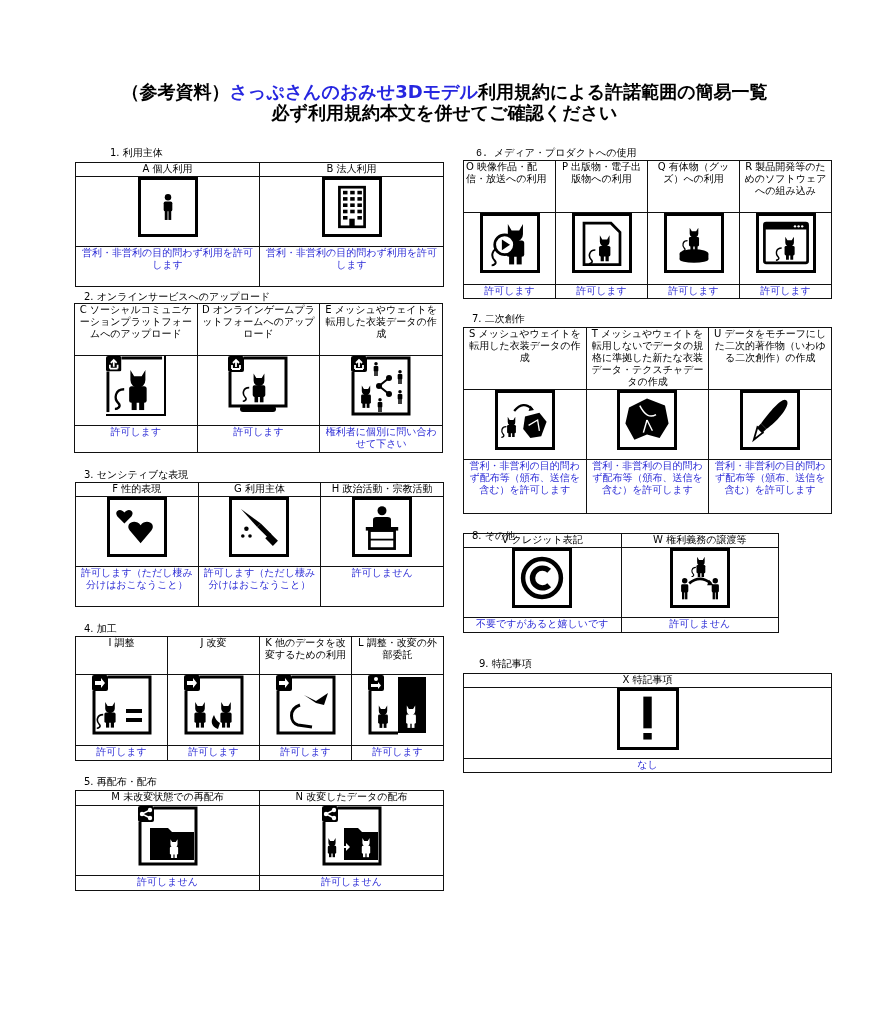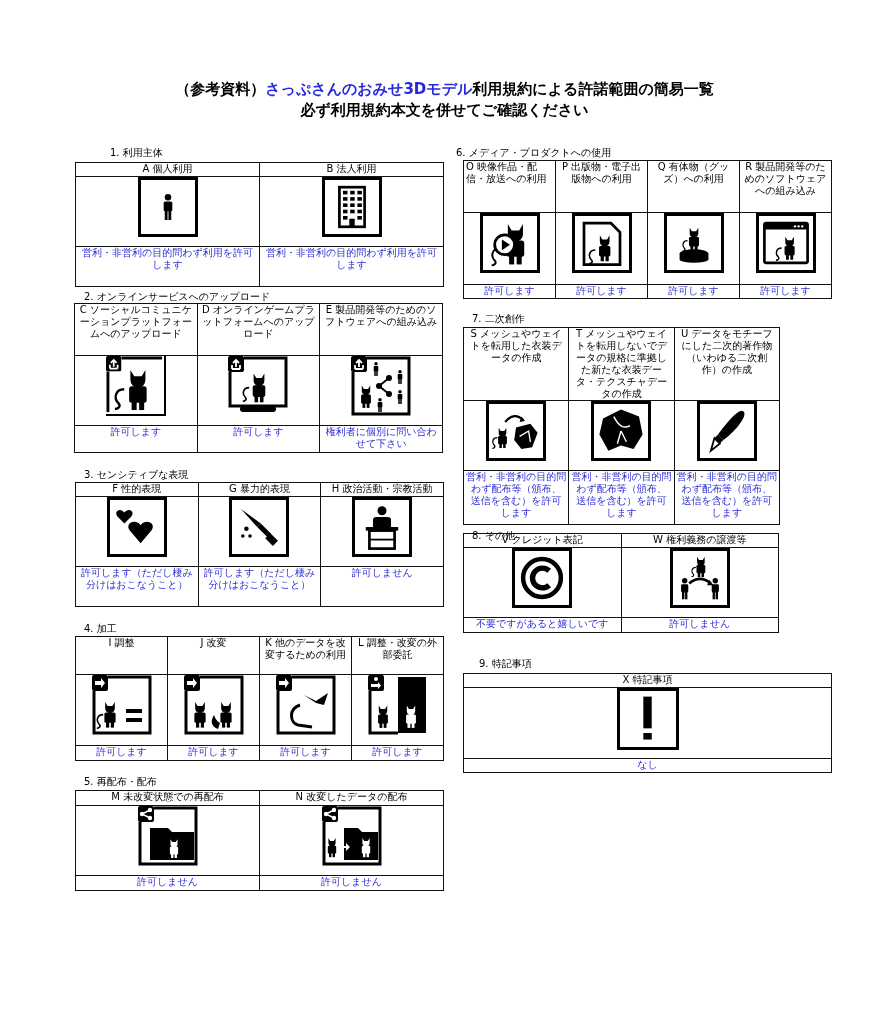--- a/index.html
+++ b/index.html
@@ -1,17 +1,17 @@
 <!DOCTYPE html>
 <html><head>
 <meta charset="utf-8">
 <style>
   html,body{margin:0;padding:0;background:#fff;}
   body{width:889px;height:1024px;position:relative;overflow:hidden;font-family:"DejaVu Sans",sans-serif;color:#000;}
-  .title{position:absolute;left:0;width:889px;text-align:center;font-weight:bold;font-size:15px;}
+  .title{position:absolute;left:0;width:889px;text-align:center;font-weight:bold;font-size:18px;}
   .title .blue{color:#2727e0;}
   .sec-label{position:absolute;font-size:10px;}
   table.grid{position:absolute;border-collapse:collapse;table-layout:fixed;}
   table.grid td{border:1.5px solid #111;text-align:center;padding:0 2px;font-size:10px;line-height:12px;vertical-align:top;overflow:hidden;}
   td.hdr{color:#000;}
   td.icon{vertical-align:middle;padding:0;}
   td.ftr{color:#2b2bd6;}
   .ibox{display:inline-block;width:60px;height:60px;border:3px solid #000;box-sizing:border-box;vertical-align:middle;position:relative;background:#fff;}
   .ibox svg{position:absolute;left:0;top:0;width:100%;height:100%;}
 </style>
@@ -96,21 +96,21 @@
   </tr>
 </tbody>
   </table>
 
 <div class="sec-label" style="left:84px;top:290px;">2. オンラインサービスへのアップロード</div>
 <table class="grid" style="left:74px;top:303px;width:369px;padding-left:44px;">
   <tbody>
       <tr style="height:52px;">
     <td class="hdr">C ソーシャルコミュニケーションプラットフォームへのアップロード</td>
     <td class="hdr">D オンラインゲームプラットフォームへのアップロード</td>
-    <td class="hdr">E 製品開発等のためのソフトウェアへの組み込み</td>
+    <td class="hdr">E メッシュやウェイトを転用した衣装データの作成</td>
   </tr>
   <tr style="height:70px;">
     <td class="icon"><span class="ibox" style="border-width:2px;border-top:none;border-left:none;"><svg viewBox="0 0 60 60">
               <use href="#upbox" x="0" y="0" width="16" height="16"></use>
               <line x1="2" y1="16" x2="2" y2="58" stroke="#000" stroke-width="3"></line>
               <line x1="16" y1="2" x2="58" y2="2" stroke="#000" stroke-width="3"></line>
               <use href="#cat" x="20" y="12" width="26" height="44"></use>
               <use href="#tail" x="8" y="32" width="12" height="24"></use>
             </svg></span></td>
     <td class="icon"><span class="ibox" style="border:none;"><svg viewBox="0 0 60 60">
@@ -140,21 +140,21 @@
     <td class="ftr">権利者に個別に問い合わせて下さい</td>
   </tr>
 </tbody>
   </table>
 
 <div class="sec-label" style="left:84px;top:468px;">3. センシティブな表現</div>
 <table class="grid" style="left:75px;top:482px;width:369px;">
   <tbody>
       <tr style="height:14px;">
     <td class="hdr">F 性的表現</td>
-    <td class="hdr">G 暴力的表現</td>
+    <td class="hdr">G 利用主体</td>
     <td class="hdr">H 政治活動・宗教活動</td>
   </tr>
   <tr style="height:70px;">
     <td class="icon"><span class="ibox"><svg viewBox="0 0 60 60">
               <path d="M16 14 C12 8 4 12 8 18 L16 26 L24 18 C28 12 20 8 16 14 Z"></path>
               <path d="M34 28 C28 20 16 26 22 34 L34 48 L46 34 C52 26 40 20 34 28 Z"></path>
             </svg></span></td>
     <td class="icon"><span class="ibox"><svg viewBox="0 0 60 60">
               <path d="M10 10 L32 26 L28 30 Z"></path>
               <path d="M28 30 L32 26 L44 38 L40 42 Z"></path>
@@ -258,21 +258,21 @@
               </g>
             </svg></span></td>
   </tr>
   <tr style="height:15px;">
     <td class="ftr">許可しません</td>
     <td class="ftr">許可しません</td>
   </tr>
 </tbody>
   </table>
 
-<div class="sec-label" style="left:456px;top:146px;">6. メディア・プロダクトへの使用</div>
+<div class="sec-label" style="left:476px;top:146px;font-family:Liberation Mono, monospace;">6. メディア・プロダクトへの使用</div>
 <table class="grid" style="left:463px;top:160px;width:369px;">
   <tbody>
       <tr style="height:52px;">
     <td class="hdr" style="text-align:left;">O 映像作品・配信・放送への利用</td>
     <td class="hdr">P 出版物・電子出版物への利用</td>
     <td class="hdr">Q 有体物（グッズ）への利用</td>
     <td class="hdr">R 製品開発等のためのソフトウェアへの組み込み</td>
   </tr>
   <tr style="height:72px;">
     <td class="icon"><span class="ibox"><svg viewBox="0 0 60 60">
@@ -306,21 +306,21 @@
   <tr style="height:14px;">
     <td class="ftr">許可します</td>
     <td class="ftr">許可します</td>
     <td class="ftr">許可します</td>
     <td class="ftr">許可します</td>
   </tr>
 </tbody>
   </table>
 
 <div class="sec-label" style="left:472px;top:312px;">7. 二次創作</div>
-<table class="grid" style="left:463px;top:327px;width:317px;">
+<table class="grid" style="left:463px;top:327px;width:369px;">
   <tbody>
       <tr style="height:62px;">
     <td class="hdr">S メッシュやウェイトを転用した衣装データの作成</td>
     <td class="hdr">T メッシュやウェイトを転用しないでデータの規格に準拠した新たな衣装データ・テクスチャデータの作成</td>
     <td class="hdr">U データをモチーフにした二次的著作物（いわゆる二次創作）の作成</td>
   </tr>
   <tr style="height:70px;">
     <td class="icon"><span class="ibox"><svg viewBox="0 0 60 60">
               <use href="#cat" x="8" y="24" width="14" height="26"></use>
               <use href="#tail" x="3" y="36" width="7" height="14"></use>

